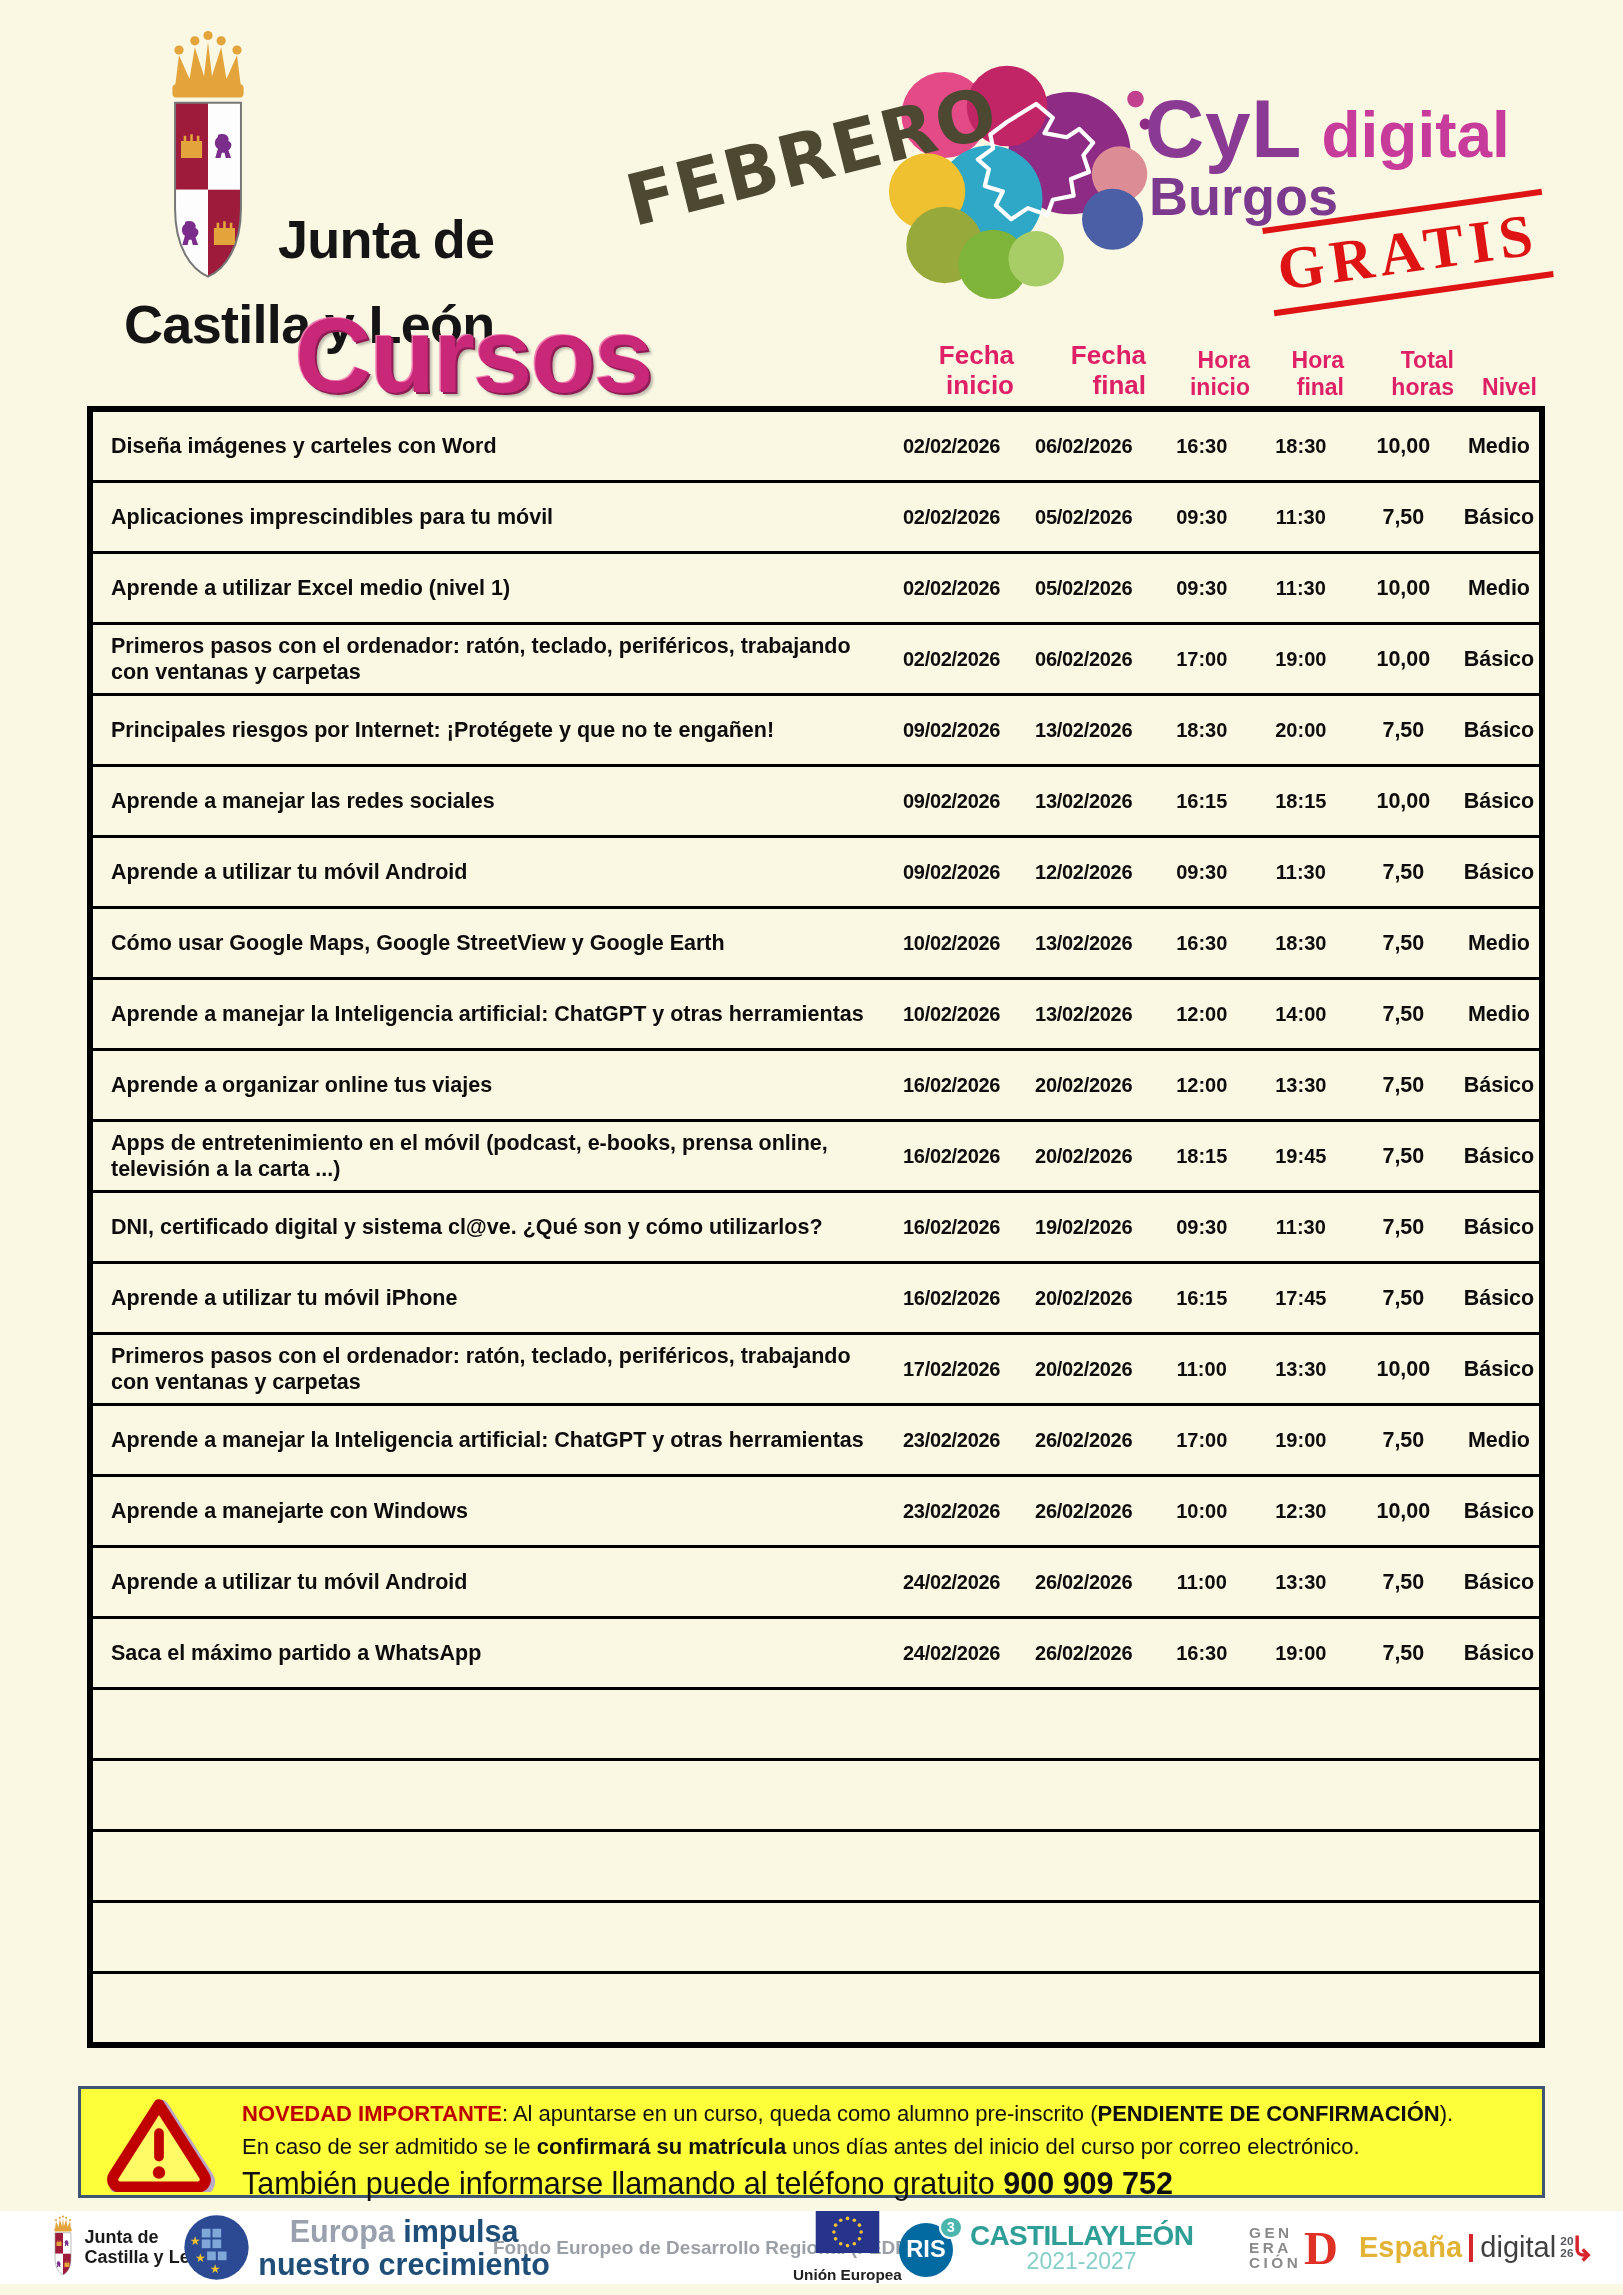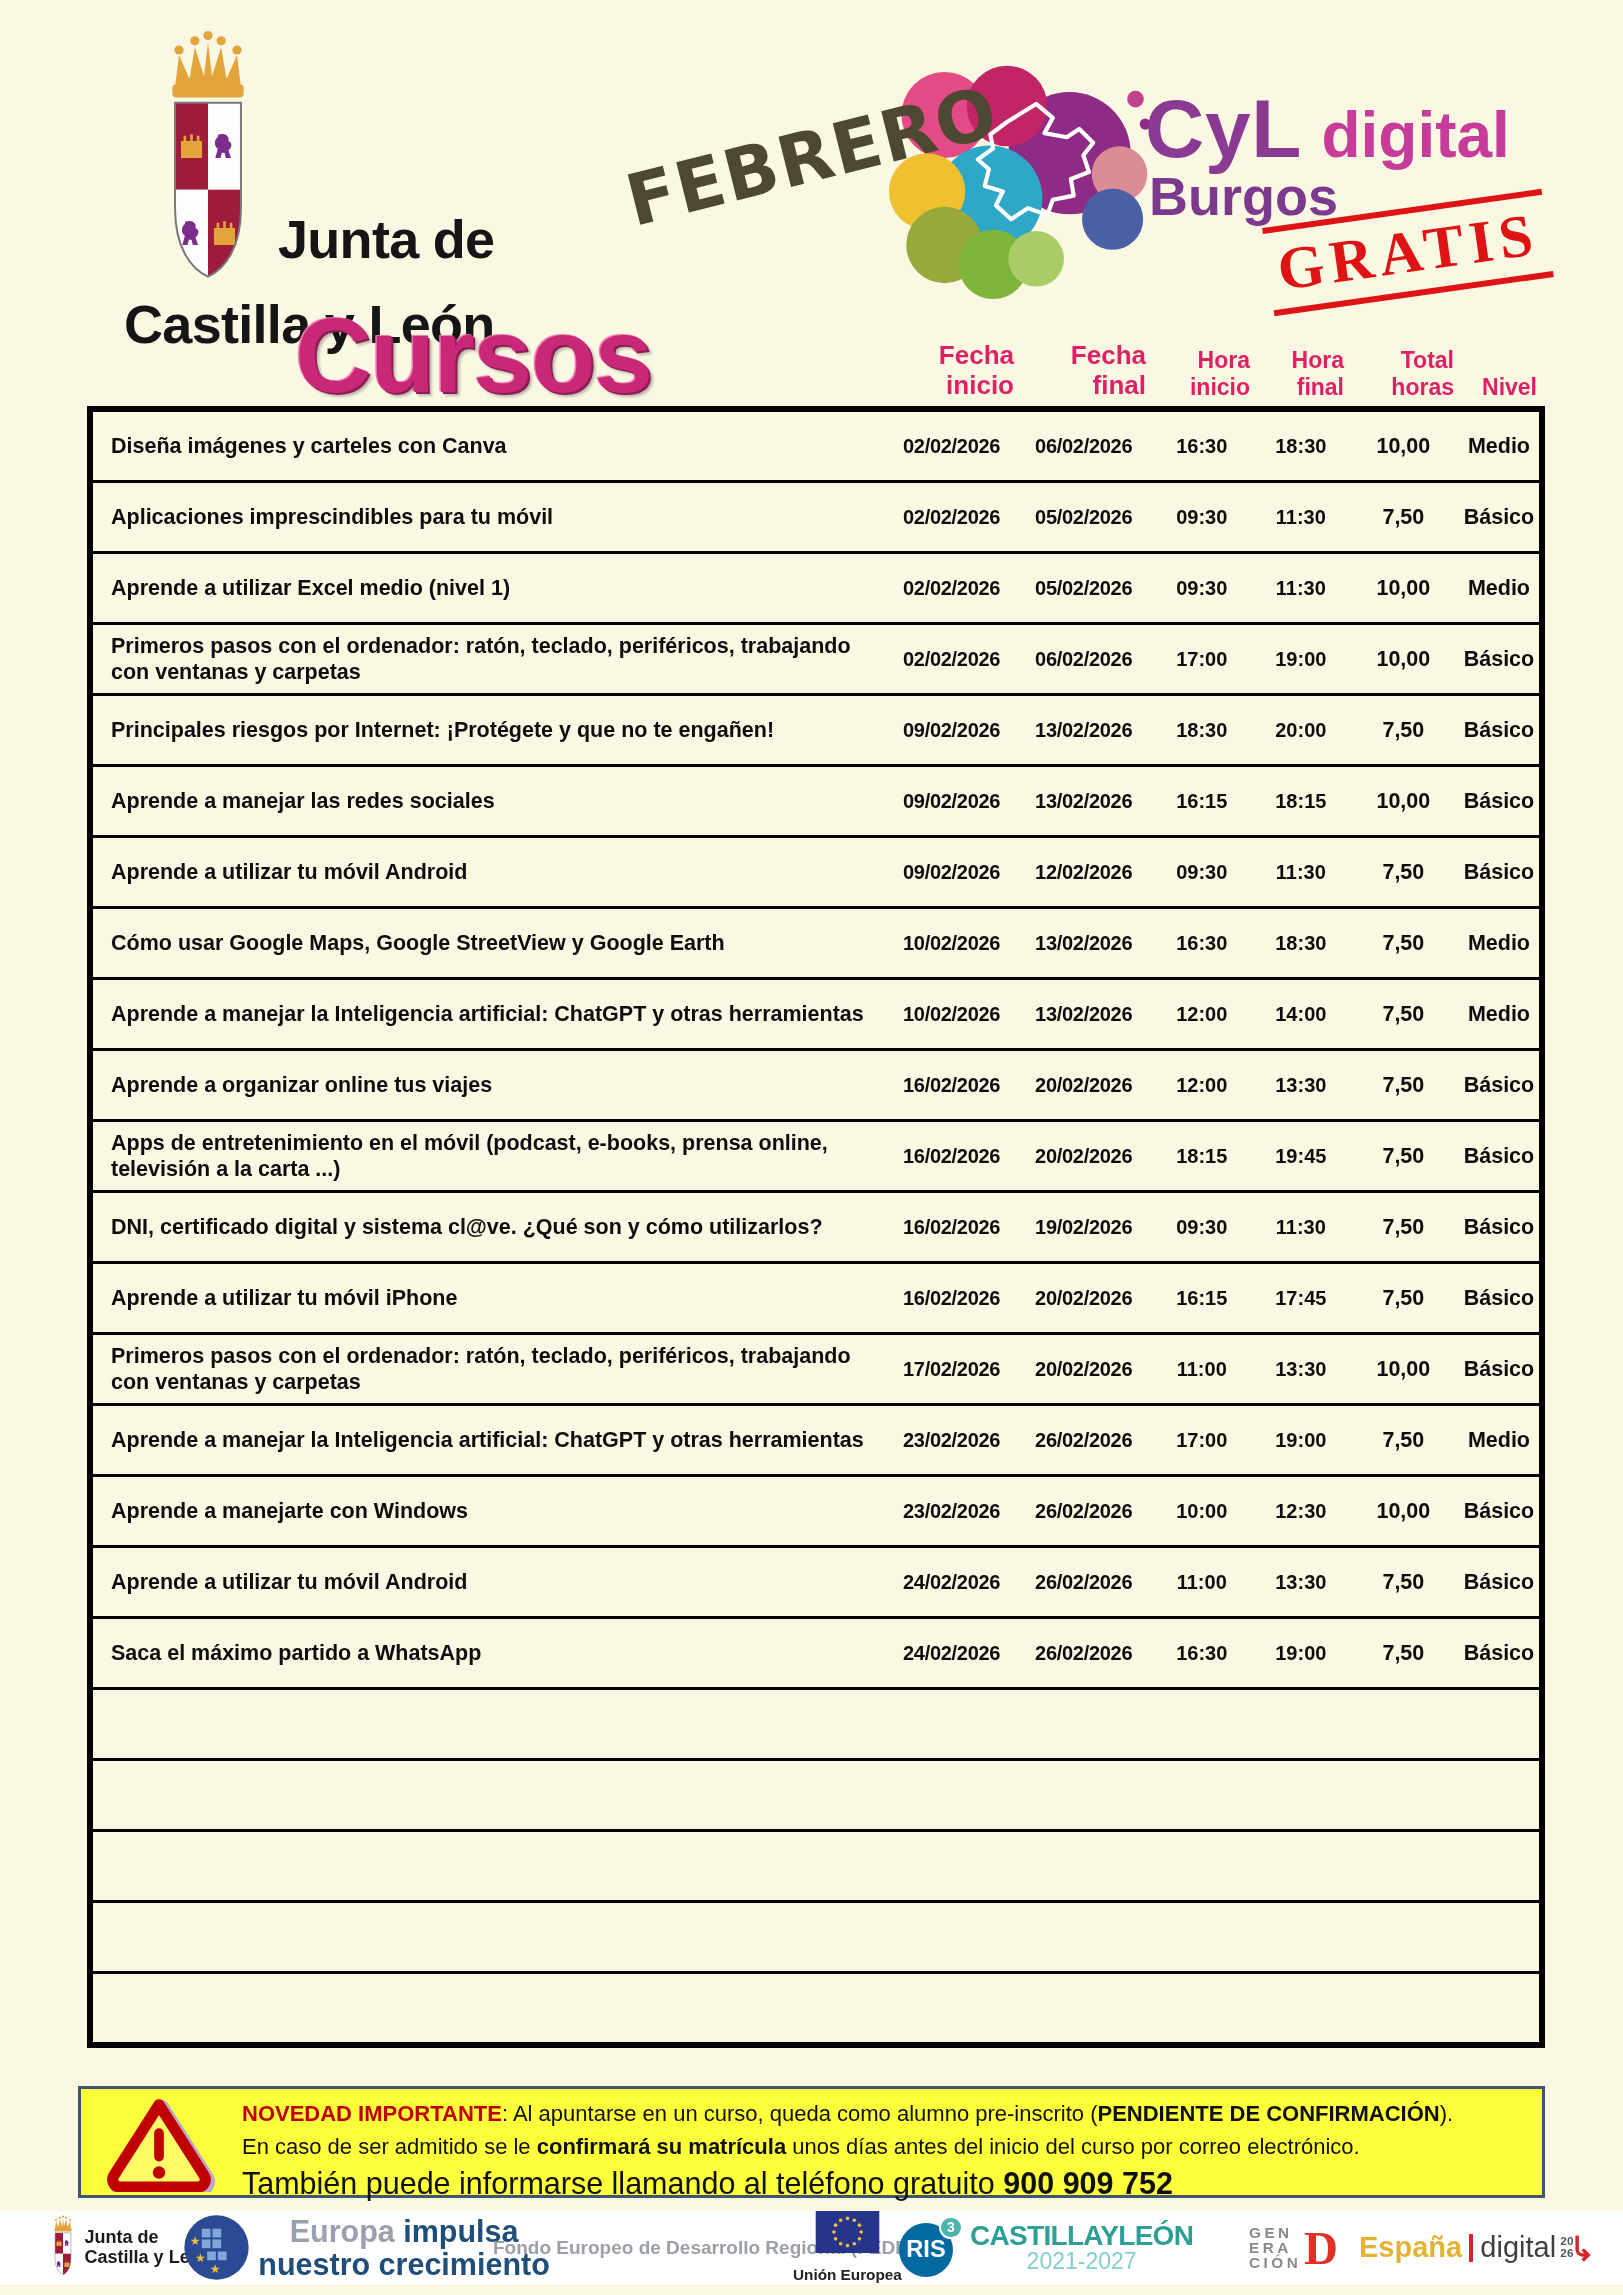--- a/index.html
+++ b/index.html
@@ -217,21 +217,21 @@
       <col style="width:795px">
         <col style="width:132px">
         <col style="width:132px">
       <col style="width:104px">
         <col style="width:94px">
         <col style="width:111px">
         <col style="width:83px">
     </colgroup>
     <tbody>
         <tr>
-      <td class="c-name">Diseña imágenes y carteles con Canva</td>
+      <td class="c-name">Diseña imágenes y carteles con Word</td>
       <td class="c-date">02/02/2026</td>
       <td class="c-date">06/02/2026</td>
       <td class="c-hour">16:30</td>
       <td class="c-hour">18:30</td>
       <td class="c-tot">10,00</td>
       <td class="c-niv">Medio</td>
     </tr>
         <tr>
       <td class="c-name">Aplicaciones imprescindibles para tu móvil</td>
       <td class="c-date">02/02/2026</td>

